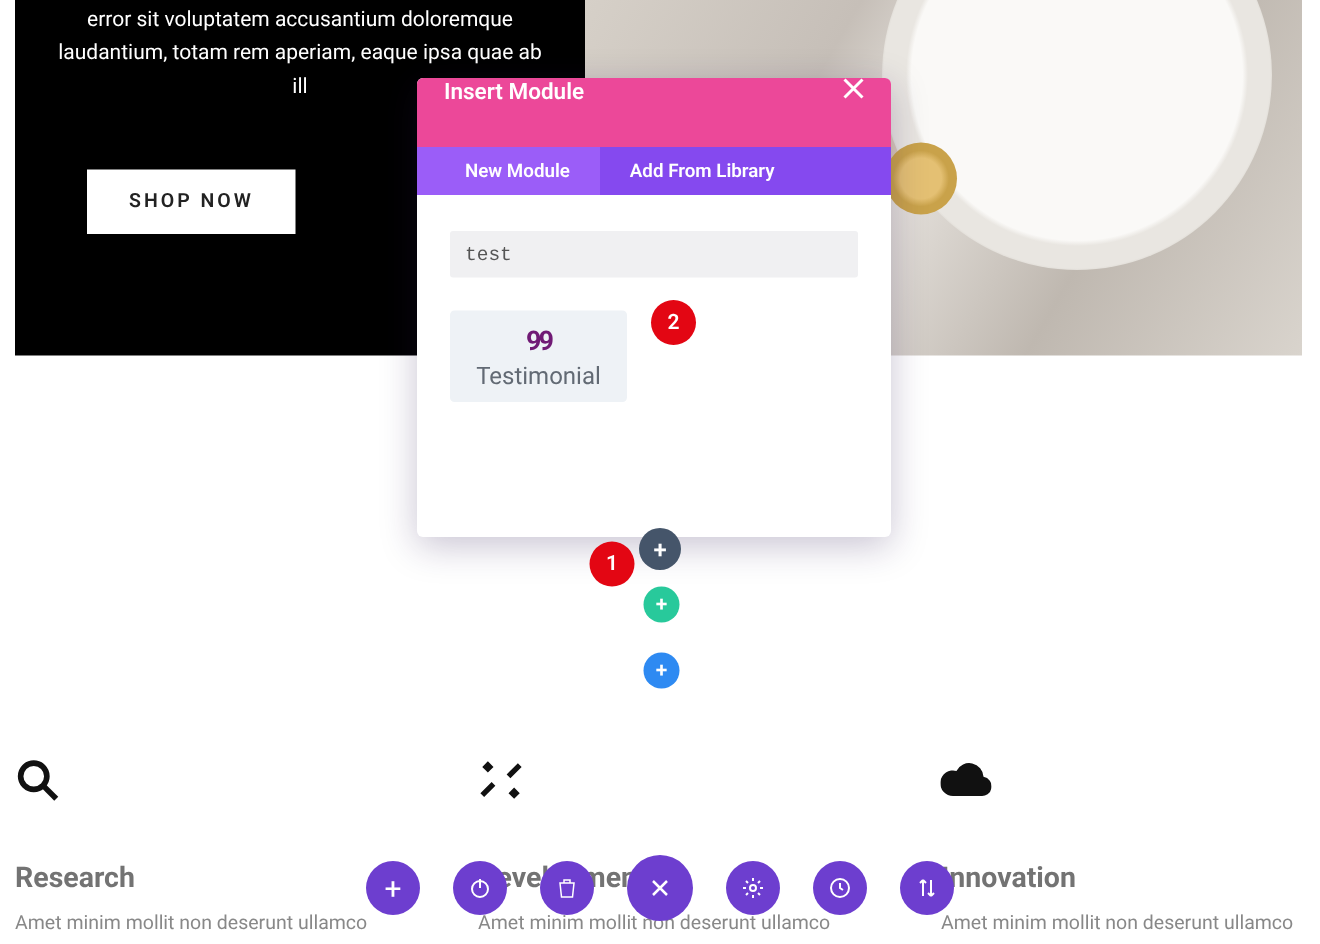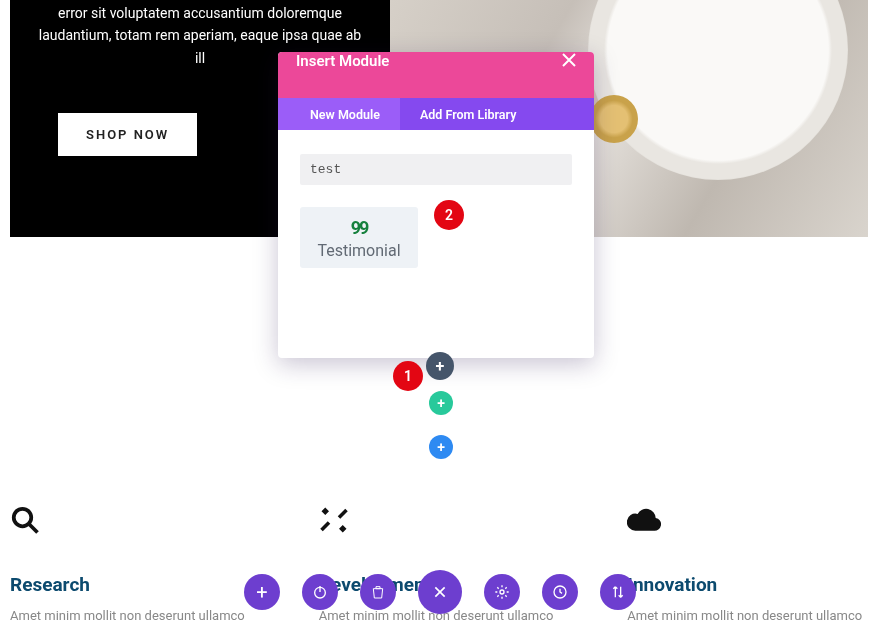--- a/index.html
+++ b/index.html
@@ -129,21 +129,21 @@
   .module-tile {
     width: 118px;
     background: #eef2f6;
     border-radius: 3px;
     text-align: center;
     padding: 10px 0 8px;
     margin-top: 22px;
     cursor: pointer;
   }
   .module-tile .ico {
-    color: #15803d;
+    color: #701a75;
     font-size: 18px;
     font-weight: 700;
     letter-spacing: -2px;
   }
   .module-tile .lbl {
     font-size: 16px;
     color: #626a74;
     margin-top: 3px;
   }
 
@@ -168,21 +168,21 @@
   .features {
     position: absolute;
     left: 10px;
     top: 505px;
     width: 860px;
     display: flex;
     gap: 66px;
   }
   .feature { flex:1; }
   .feature .ficon { font-size: 30px; color: #111; height: 38px; }
-  .feature h3 { font-size: 19px; font-weight: 700; color: #0c4a6e; margin-top: 30px; margin-bottom: 10px; }
+  .feature h3 { font-size: 19px; font-weight: 700; color: #737373; margin-top: 30px; margin-bottom: 10px; }
   .feature p { font-size: 13px; color: #888; line-height:1.6; }
 
   
   .page-controls {
     position: absolute;
     left: 0; right:0;
     top: 574px;
     display: flex;
     justify-content: center;
     gap: 22px;

